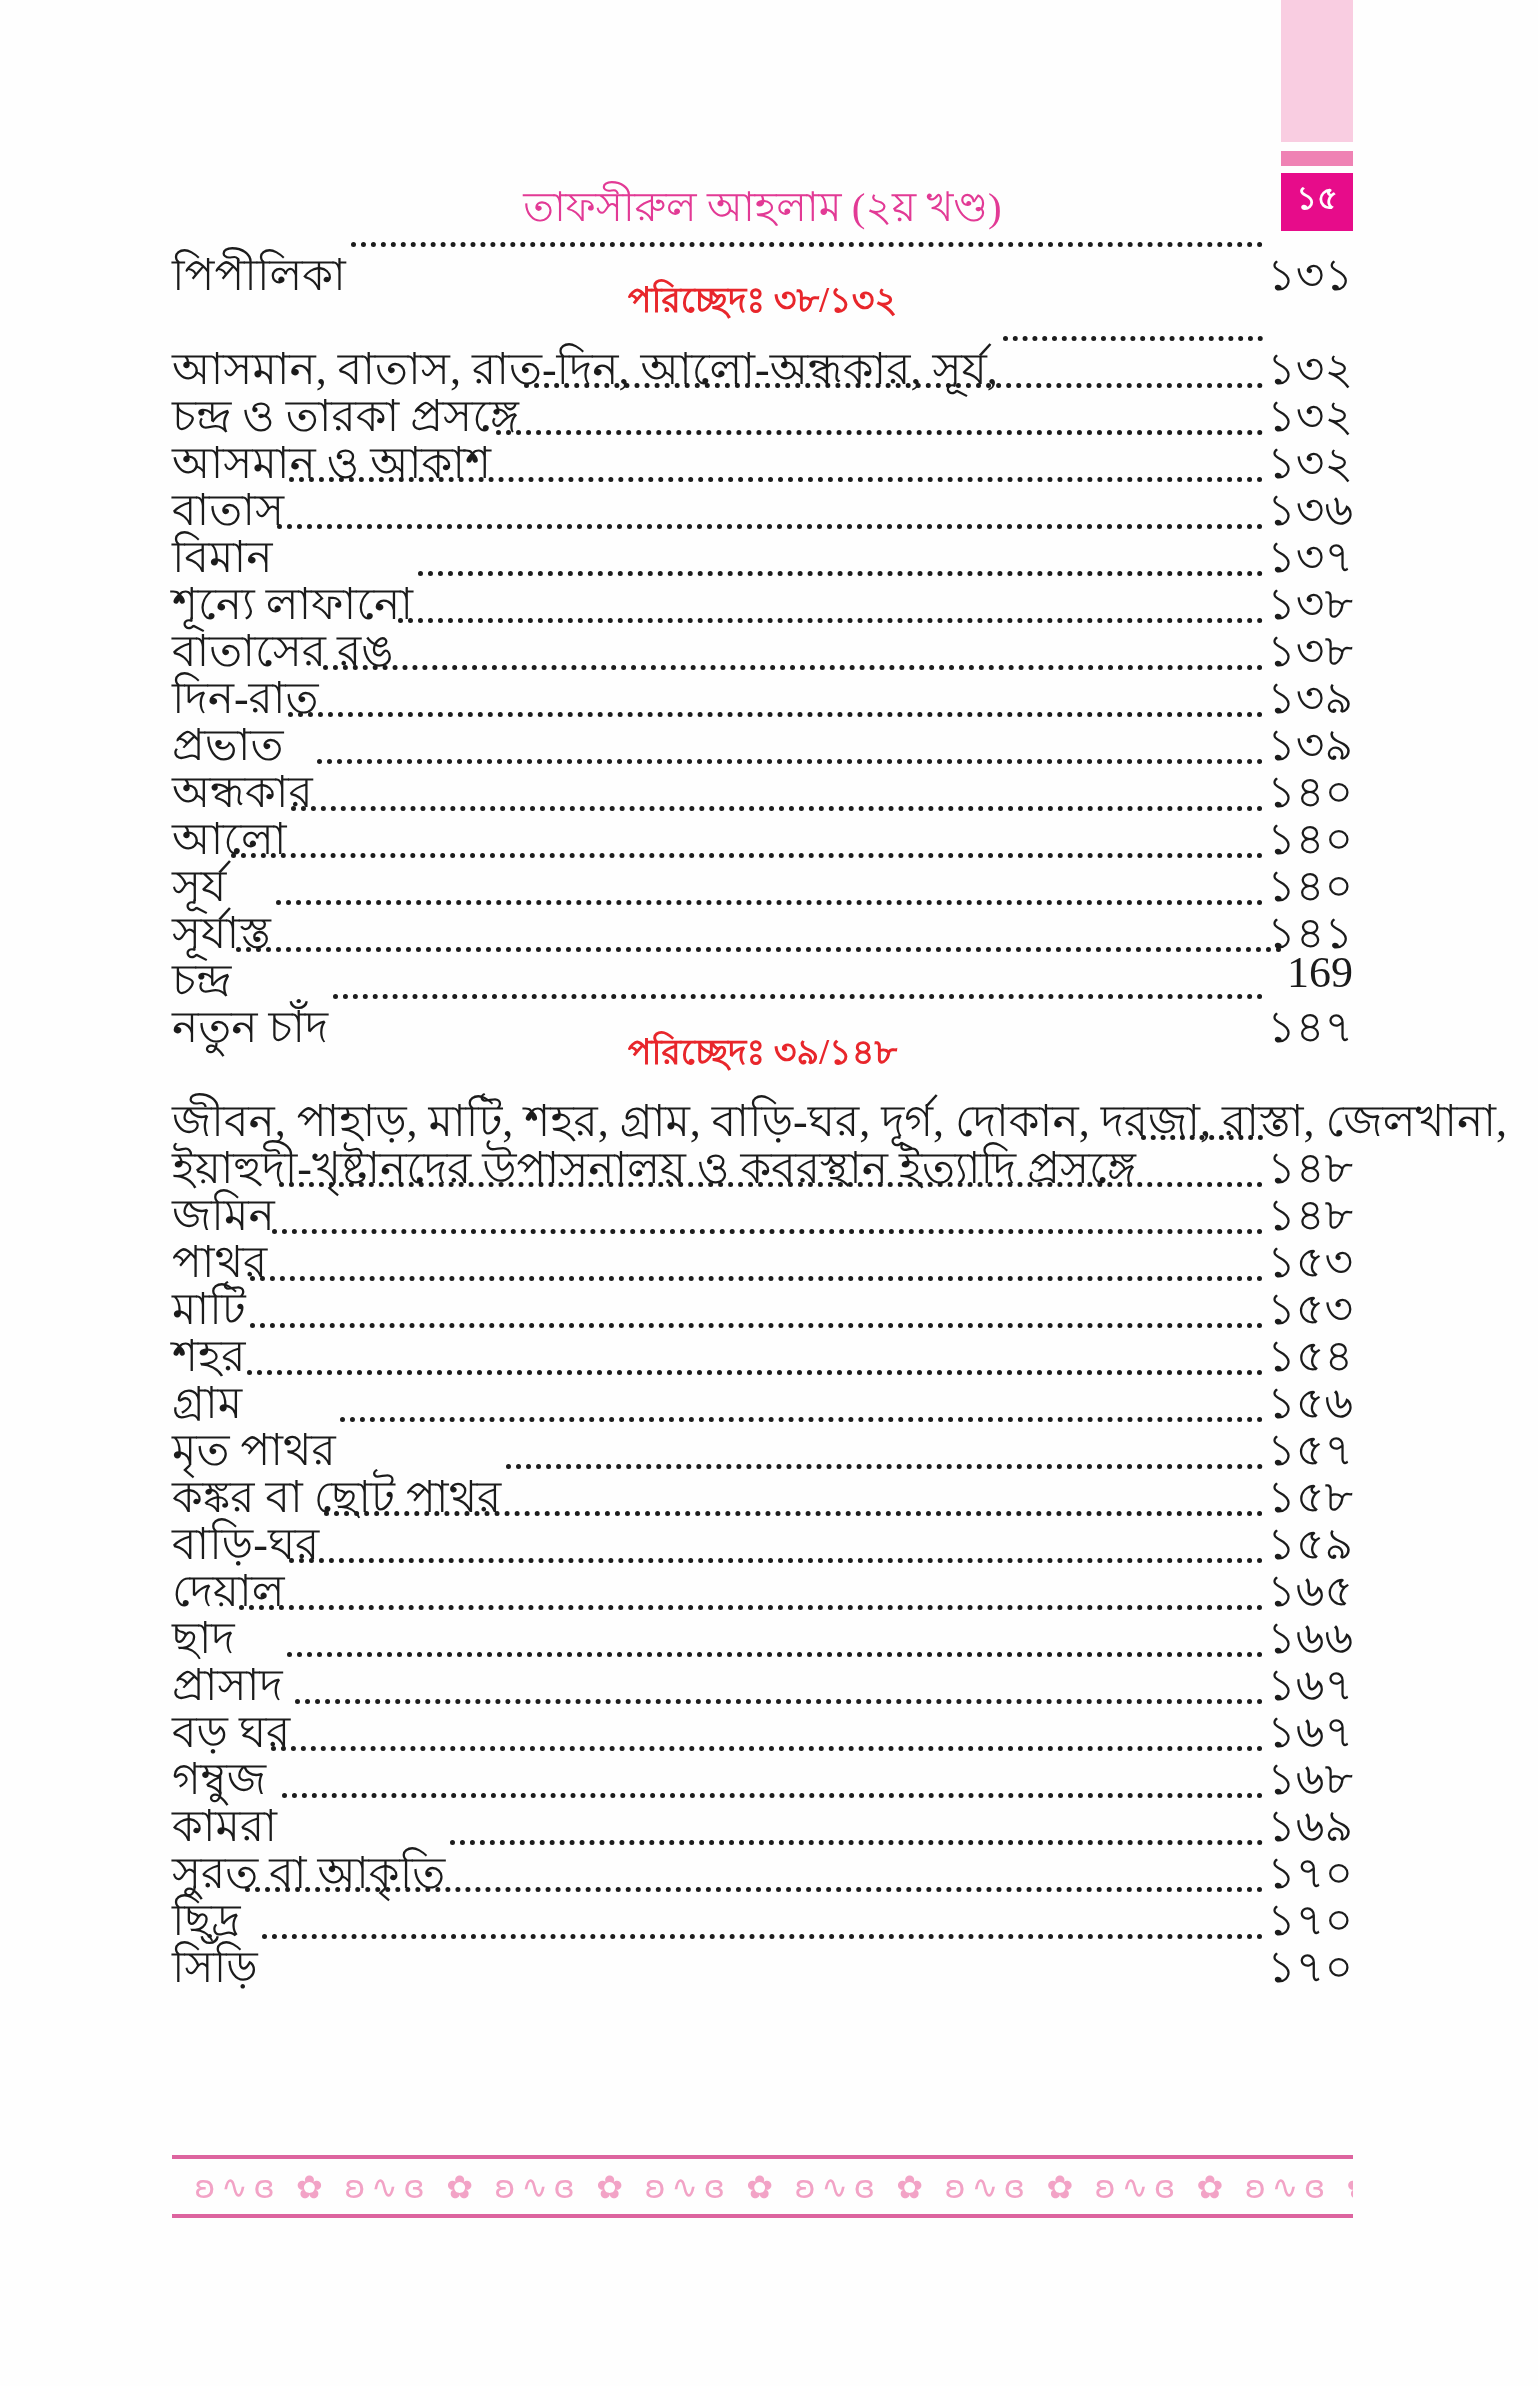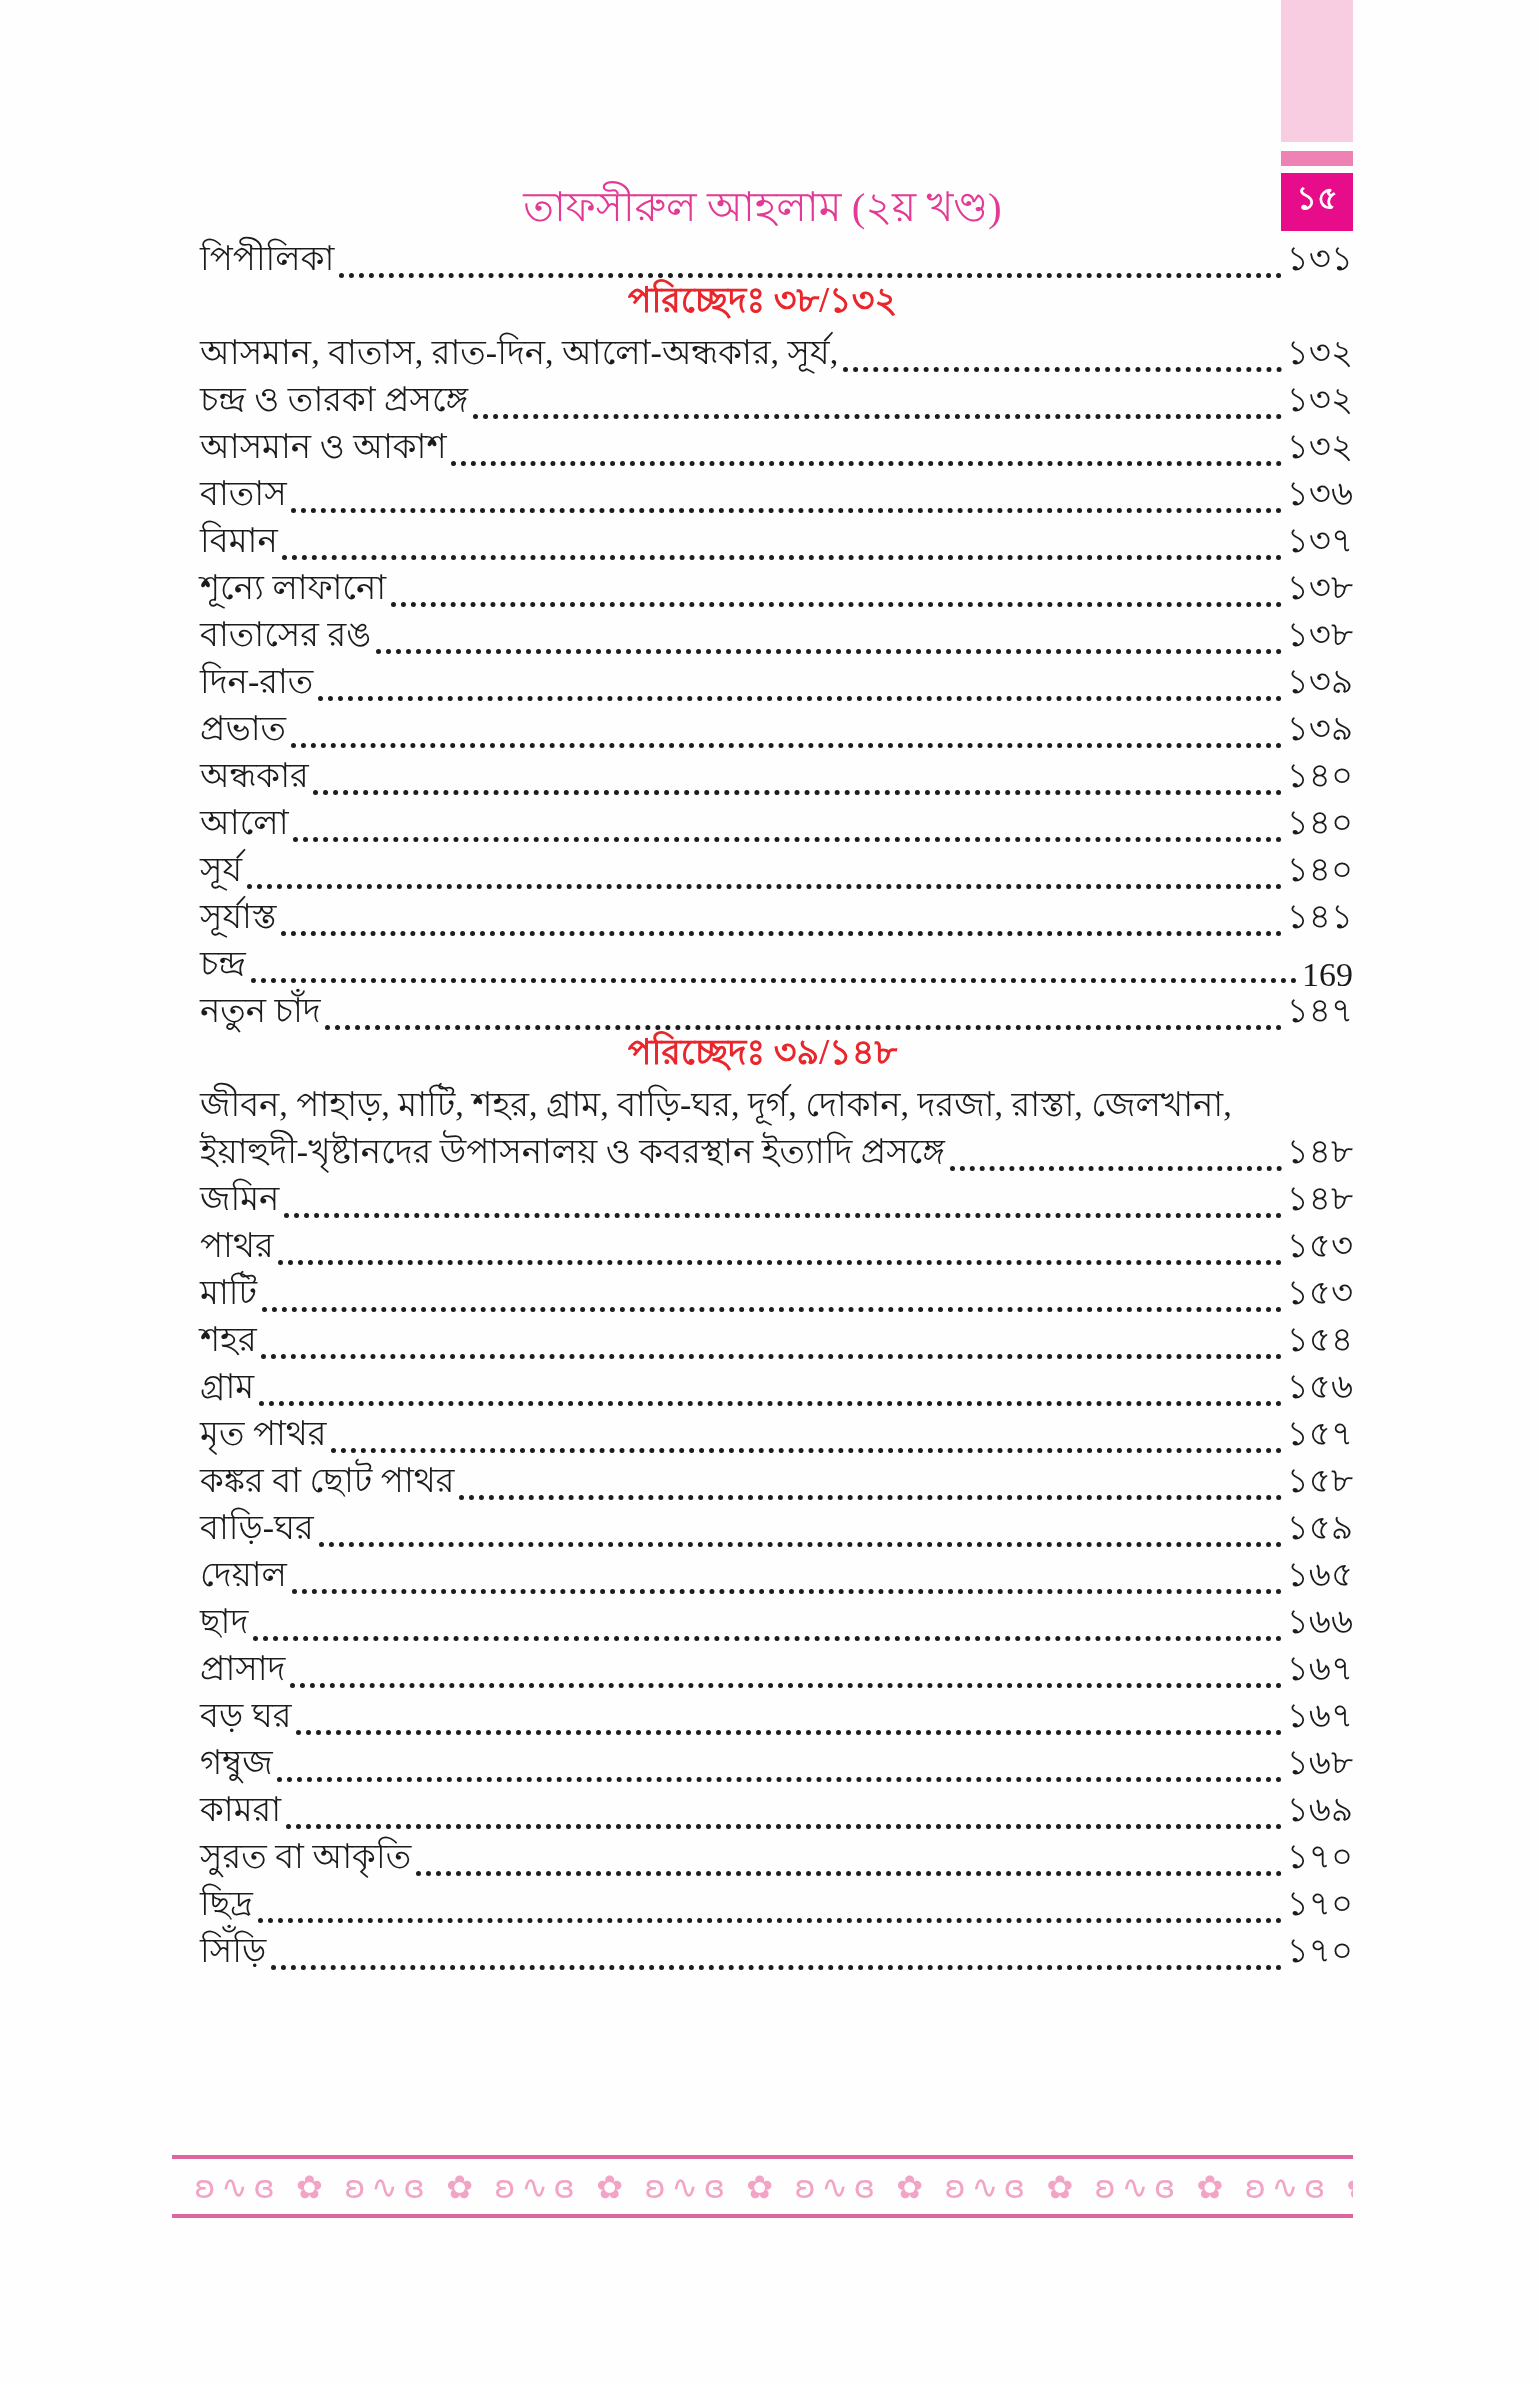--- a/index.html
+++ b/index.html
@@ -30,24 +30,23 @@
   .header-title{
     position:absolute;top:175px;left:172px;width:1181px;
     text-align:center;
     font-size:41px;font-weight:normal;color:#e23a95;
   }
   
   .toc{
     position:absolute;top:242px;left:172px;width:1181px;
   }
   .toc-row{
-    display:flex;align-items:flex-end;
+    display:flex;align-items:flex-start;
     height:47px;
-    font-size:34px;
-    margin-left:28px;
+    font-size:44px;
   }
   .toc-row .label{white-space:nowrap;}
   .toc-row .leader{
     flex:1 1 auto;
     border-bottom:5.6px dotted #1c1c1c;
     margin:0 4.7px 11.2px 4.7px;
     min-width:18.6px;
   }
   .toc-row .pageno{white-space:nowrap;}
   .toc-section{

